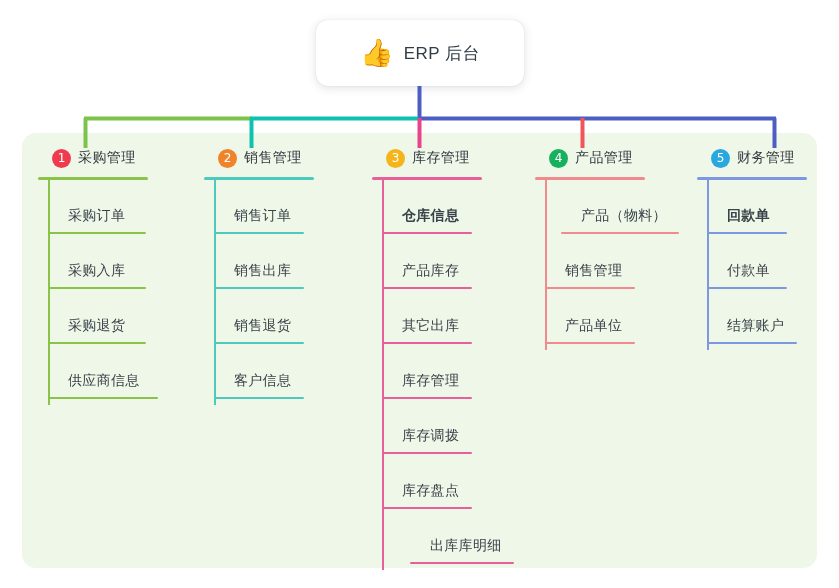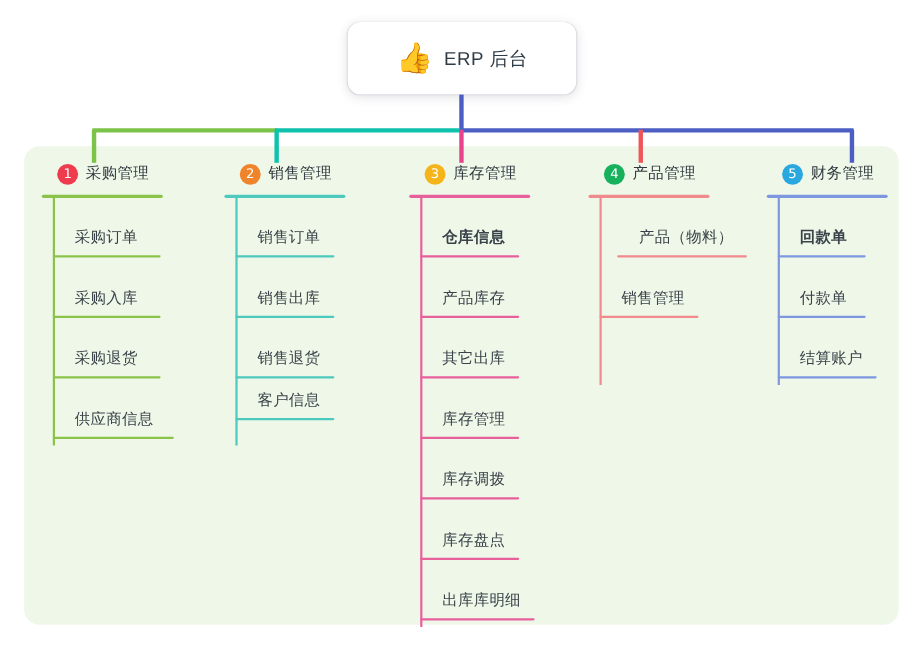--- a/index.html
+++ b/index.html
@@ -202,21 +202,21 @@
       <span class="item-rule" style="width:90px;background:#4ec9bd;"></span>
     </div>
     <div class="item" style="top:115px;width:90px;">
       <span class="item-label">销售出库</span>
       <span class="item-rule" style="width:90px;background:#4ec9bd;"></span>
     </div>
     <div class="item" style="top:170px;width:90px;">
       <span class="item-label">销售退货</span>
       <span class="item-rule" style="width:90px;background:#4ec9bd;"></span>
     </div>
-    <div class="item" style="top:208px;width:90px;">
+    <div class="item" style="top:225px;width:90px;">
       <span class="item-label">客户信息</span>
       <span class="item-rule" style="width:90px;background:#4ec9bd;"></span>
     </div>
   </div>
 
   <div class="column" style="left:372px;width:150px;">
     <div class="col-head">
       <span class="badge" style="background:#f5b51a;">3</span>
       <span class="col-title">库存管理</span>
     </div>
@@ -240,21 +240,21 @@
       <span class="item-rule" style="width:90px;background:#e8609b;"></span>
     </div>
     <div class="item" style="top:280px;width:90px;">
       <span class="item-label">库存调拨</span>
       <span class="item-rule" style="width:90px;background:#e8609b;"></span>
     </div>
     <div class="item" style="top:335px;width:90px;">
       <span class="item-label">库存盘点</span>
       <span class="item-rule" style="width:90px;background:#e8609b;"></span>
     </div>
-    <div class="item" style="top:390px;width:104px;">
+    <div class="item" style="top:390px;width:104px;margin-left:28px;">
       <span class="item-label">出库库明细</span>
       <span class="item-rule" style="width:104px;background:#e8609b;"></span>
     </div>
   </div>
 
   <div class="column" style="left:535px;width:160px;">
     <div class="col-head">
       <span class="badge" style="background:#17b15e;">4</span>
       <span class="col-title">产品管理</span>
     </div>
@@ -262,20 +262,24 @@
     <div class="trunk" style="top:34px;height:171px;background:#f08a8d;"></div>
 
     <div class="item" style="top:60px;width:118px;margin-left:16px;">
       <span class="item-label">产品（物料）</span>
       <span class="item-rule" style="width:118px;background:#f08a8d;"></span>
     </div>
     <div class="item" style="top:115px;width:90px;">
       <span class="item-label">销售管理</span>
       <span class="item-rule" style="width:90px;background:#f08a8d;"></span>
     </div>
+    <div class="item" style="top:170px;width:90px;">
+      <span class="item-label">产品单位</span>
+      <span class="item-rule" style="width:90px;background:#f08a8d;"></span>
+    </div>
   </div>
 
   <div class="column" style="left:697px;width:130px;">
     <div class="col-head">
       <span class="badge" style="background:#29a8e0;">5</span>
       <span class="col-title">财务管理</span>
     </div>
     <div class="col-rule" style="top:32px;width:110px;background:#7d98e0;"></div>
     <div class="trunk" style="top:34px;height:171px;background:#7d98e0;"></div>
 

